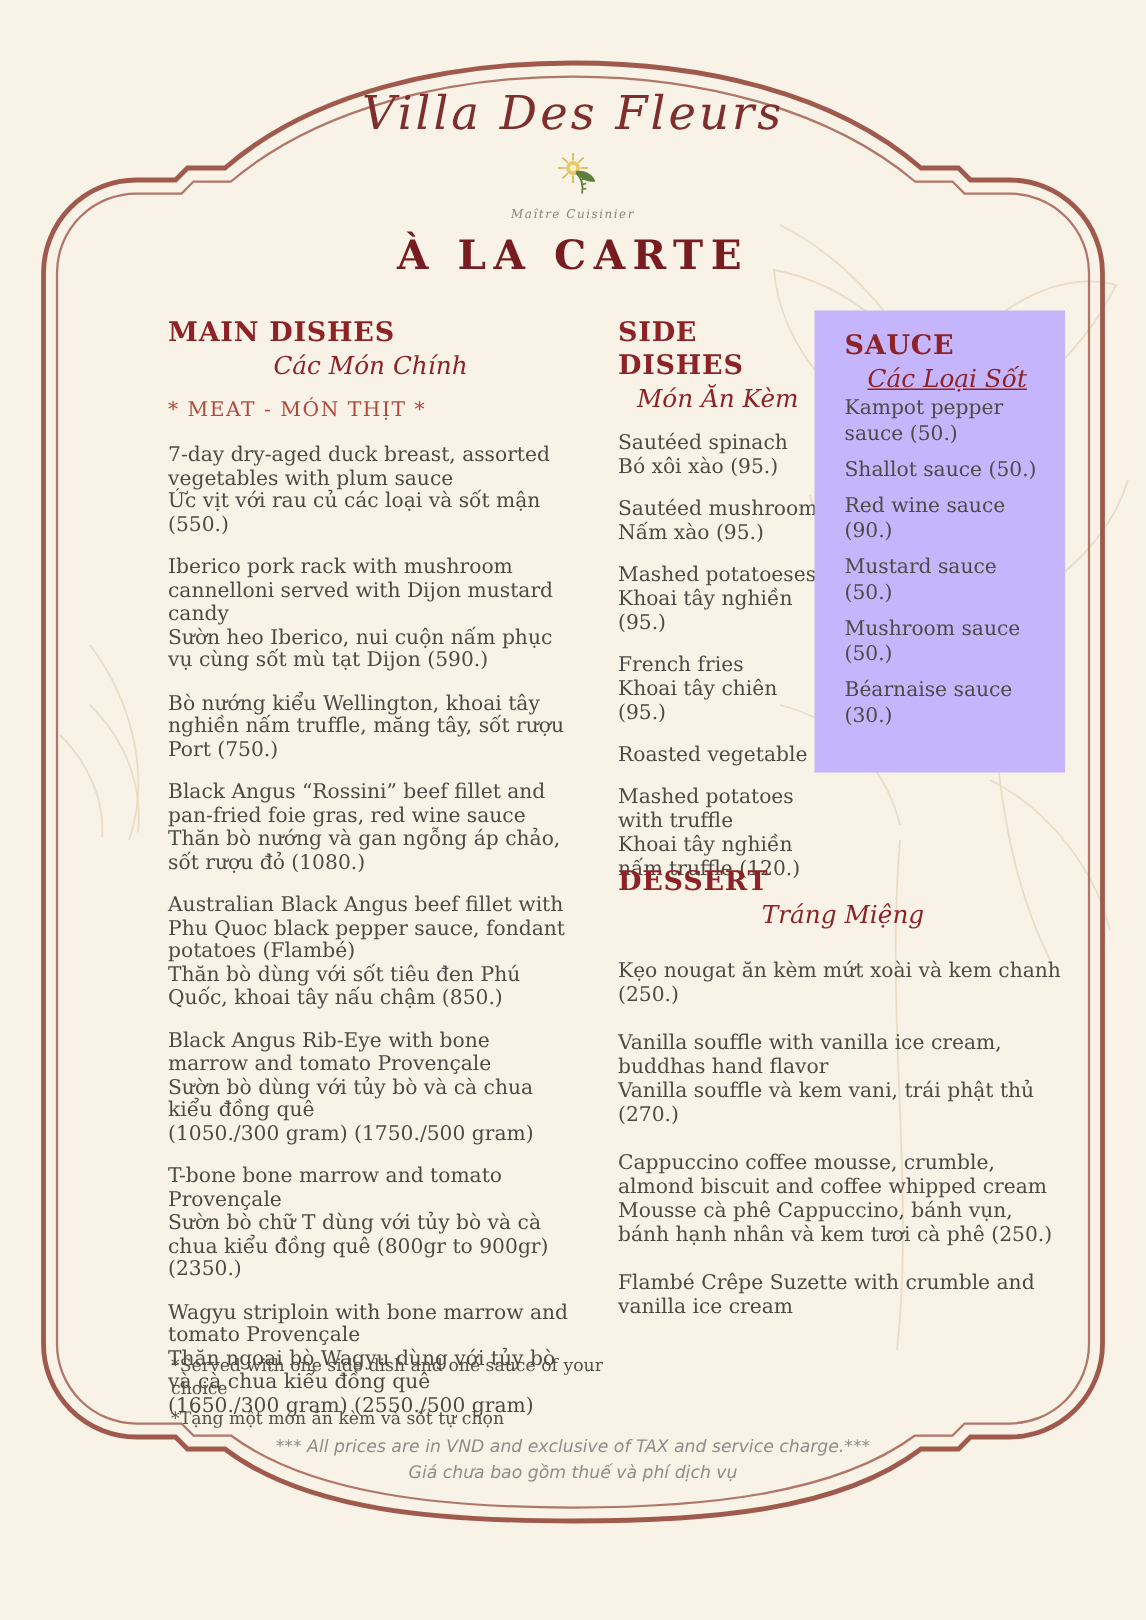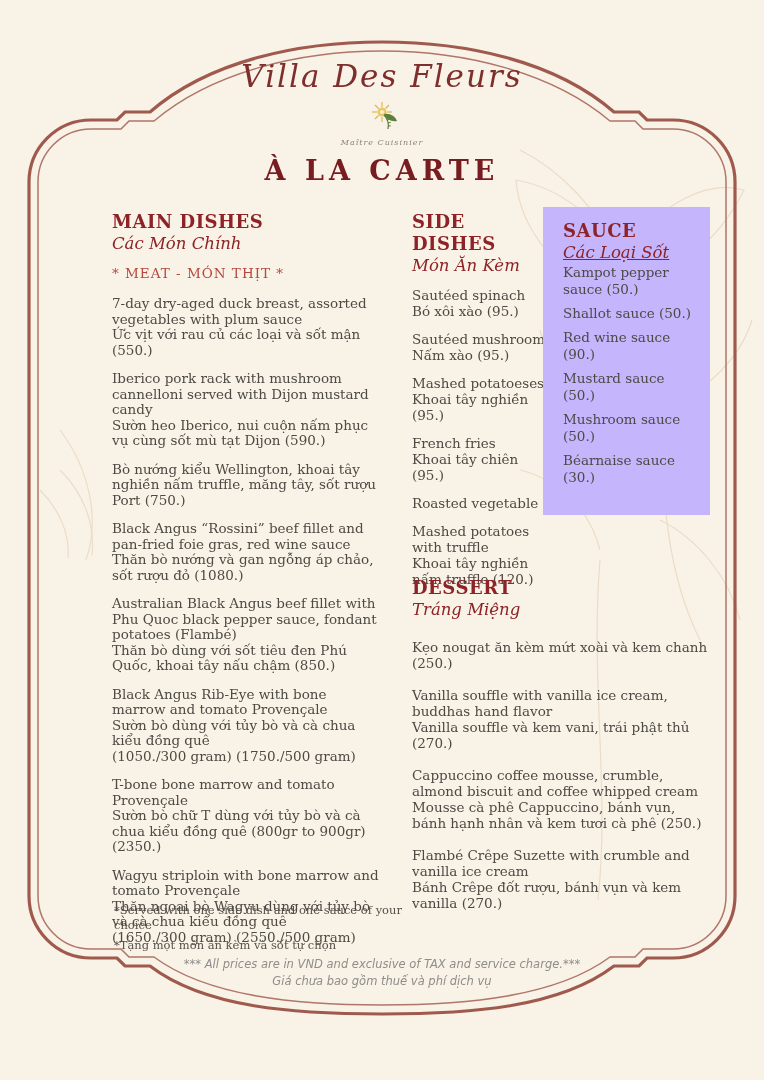--- a/index.html
+++ b/index.html
@@ -18,21 +18,21 @@
   }
   .emblem{margin-top:4px;height:42px;}
   .emblem-caption{
     font-size:8px;font-style:italic;color:#8d8277;letter-spacing:1px;margin-top:-2px;
   }
   .page-title{
     margin:8px 0 0 0;font-size:27px;font-weight:bold;letter-spacing:5px;color:#771c20;
   }
   
   .sec-title{font-size:18px;line-height:22px;font-weight:bold;color:#8d2327;letter-spacing:.5px;}
-  .sec-sub{font-size:16.5px;line-height:22px;font-style:italic;color:#8d2327;margin-bottom:10px;}
+  .sec-sub{font-size:16.5px;line-height:22px;font-style:italic;color:#8d2327;margin-bottom:10px;text-align:center;}
   .cat-note{font-size:13.5px;letter-spacing:1px;color:#b5473d;margin:7px 0 15px 0;}
   .en,.vi{font-size:13.5px;line-height:15.5px;}
   
   .col-main{position:absolute;left:112px;top:211px;width:270px;}
   .col-main .item{margin-bottom:13px;}
   .col-side{position:absolute;left:412px;top:211px;width:133px;}
   .col-side .en,.col-side .vi{line-height:16px;}
   .col-side .item{margin-bottom:12px;}
   .sauce-panel{
     position:absolute;left:543px;top:207px;width:167px;min-height:224px;
@@ -202,21 +202,20 @@
     <div class="item">
       <div class="en">Vanilla souffle with vanilla ice cream, buddhas hand flavor</div>
       <div class="vi">Vanilla souffle và kem vani, trái phật thủ (270.)</div>
     </div>
     <div class="item">
       <div class="en">Cappuccino coffee mousse, crumble, almond biscuit and coffee whipped cream</div>
       <div class="vi">Mousse cà phê Cappuccino, bánh vụn, bánh hạnh nhân và kem tươi cà phê (250.)</div>
     </div>
     <div class="item">
       <div class="en">Flambé Crêpe Suzette with crumble and vanilla ice cream</div>
-      <div class="vi">Bánh Crêpe đốt rượu, bánh vụn và kem vanilla (270.)</div>
     </div>
   </section>
 
   <div class="main-footnotes">
     <div>*Served with one side dish and one sauce of your choice</div>
     <div>*Tặng một món ăn kèm và sốt tự chọn</div>
   </div>
 
   <div class="footer">
     <div>*** All prices are in VND and exclusive of TAX and service charge.***</div>

